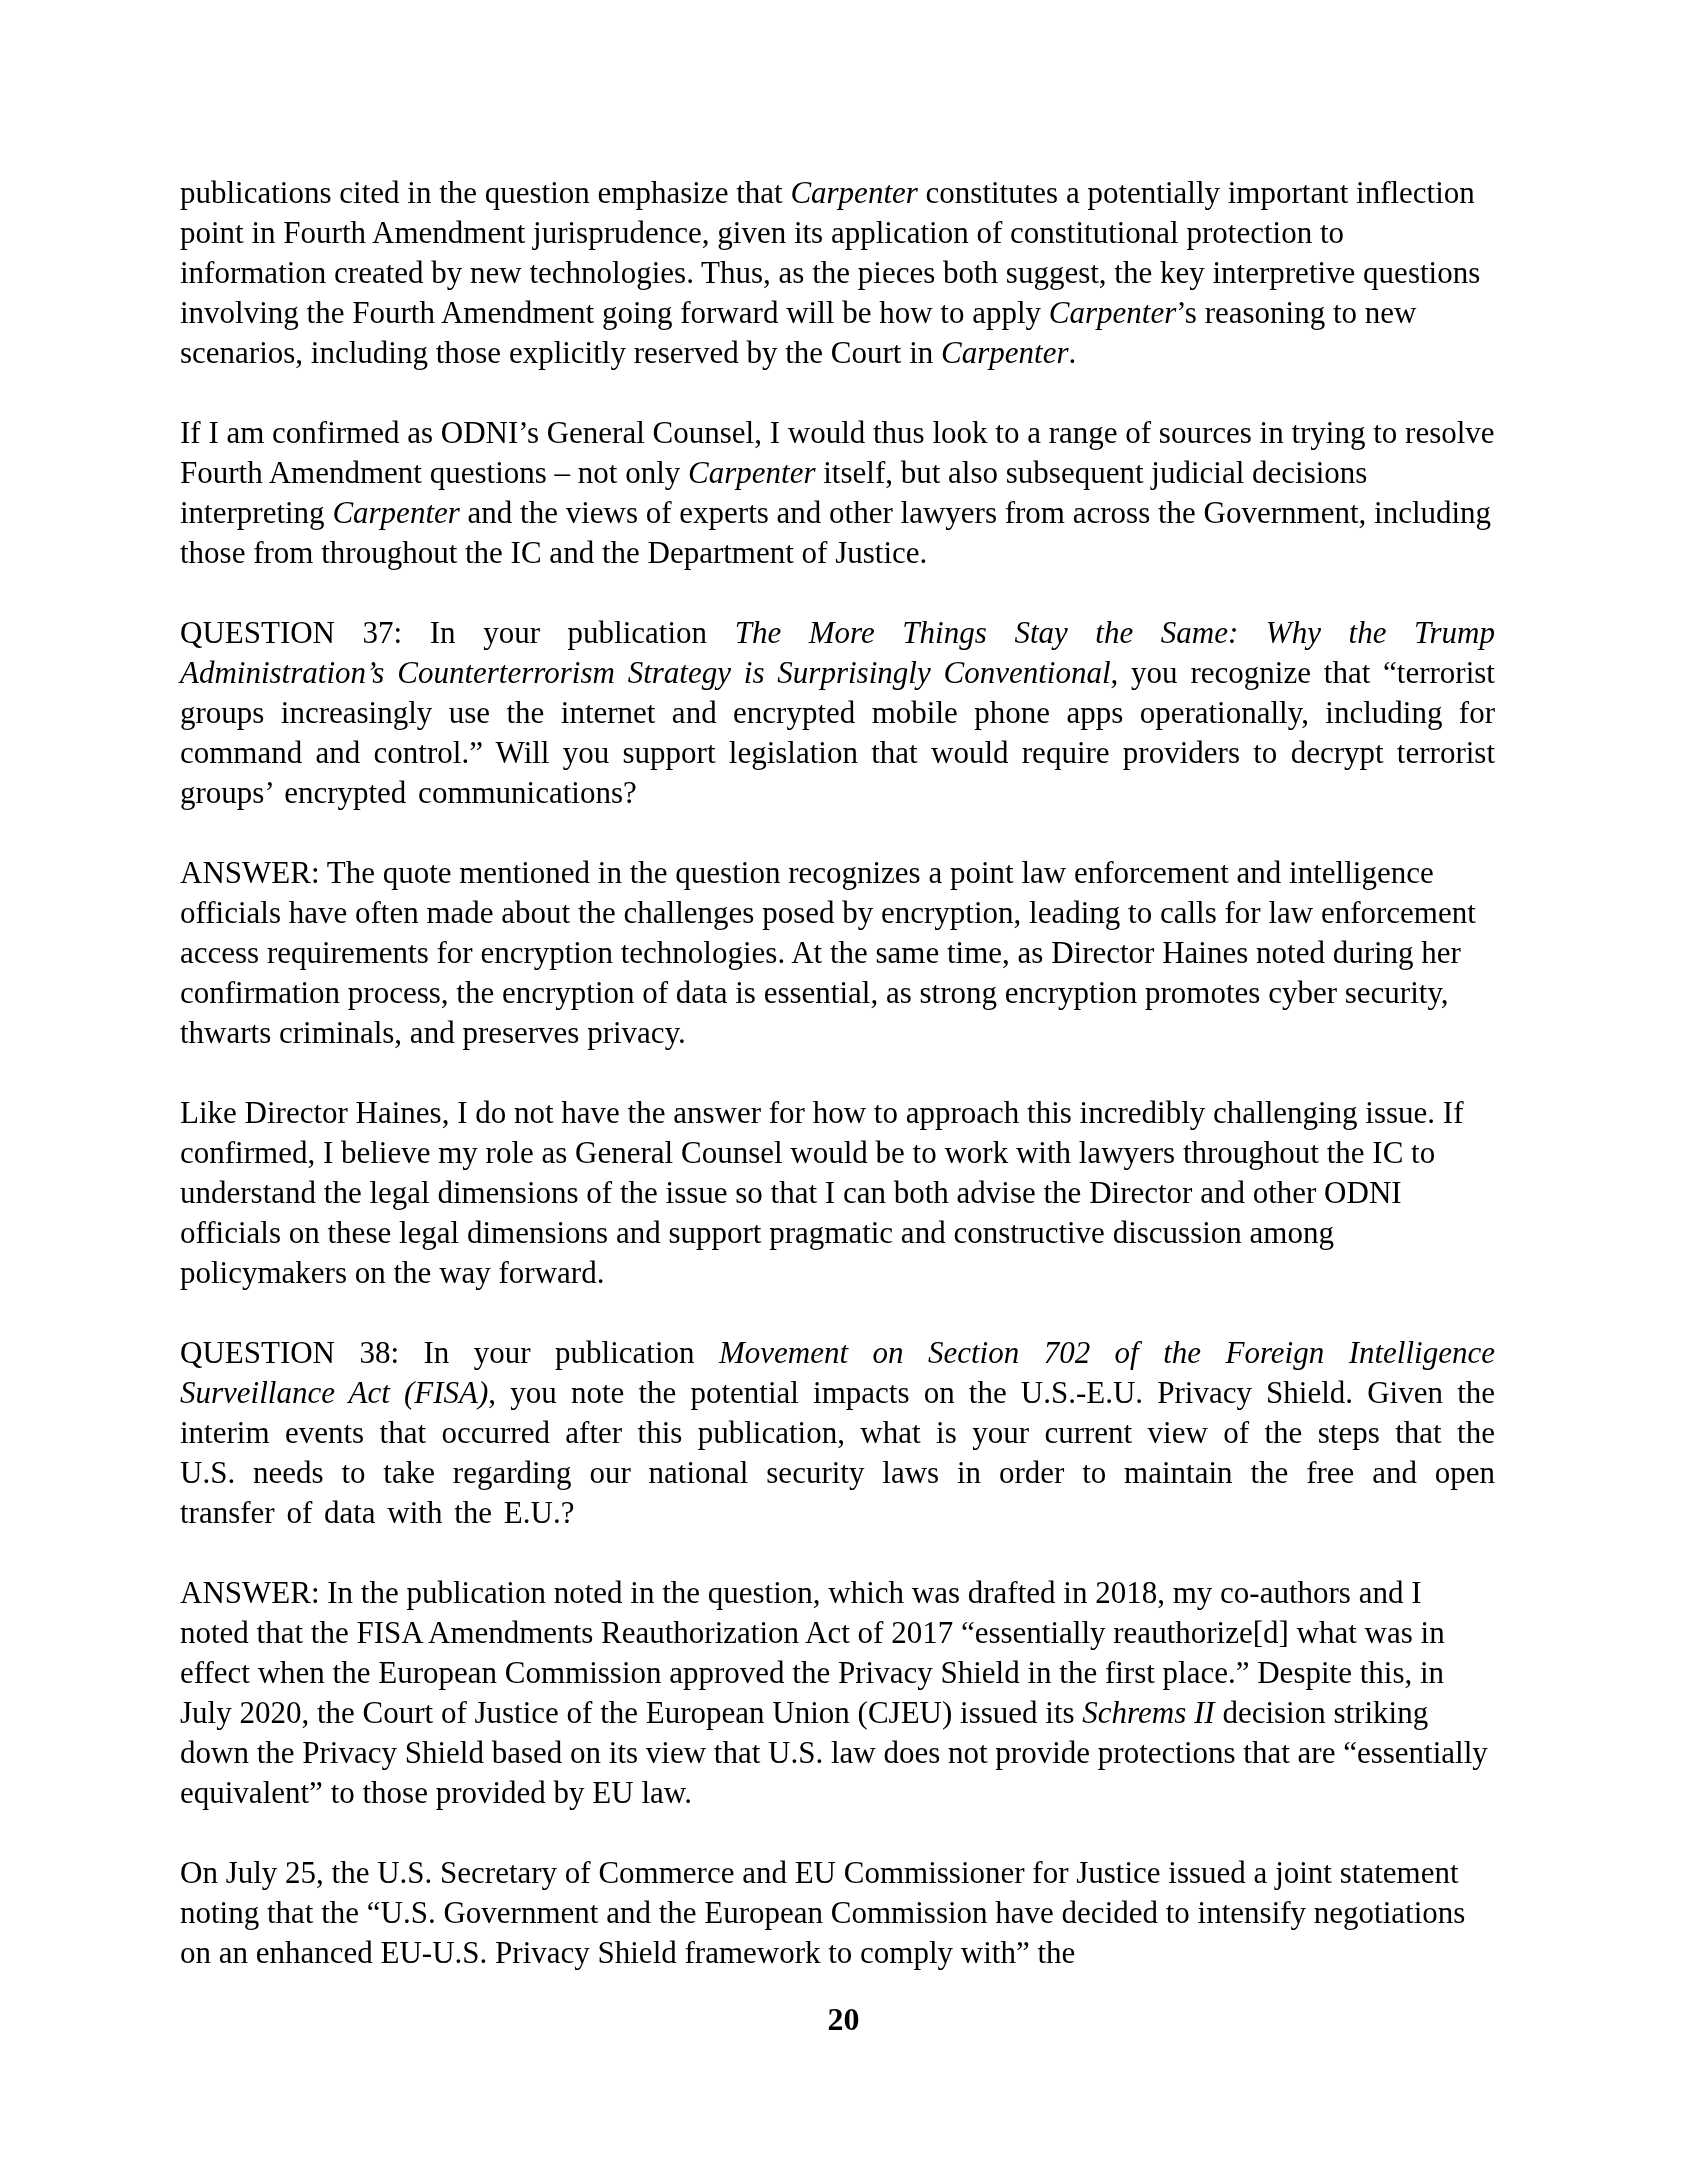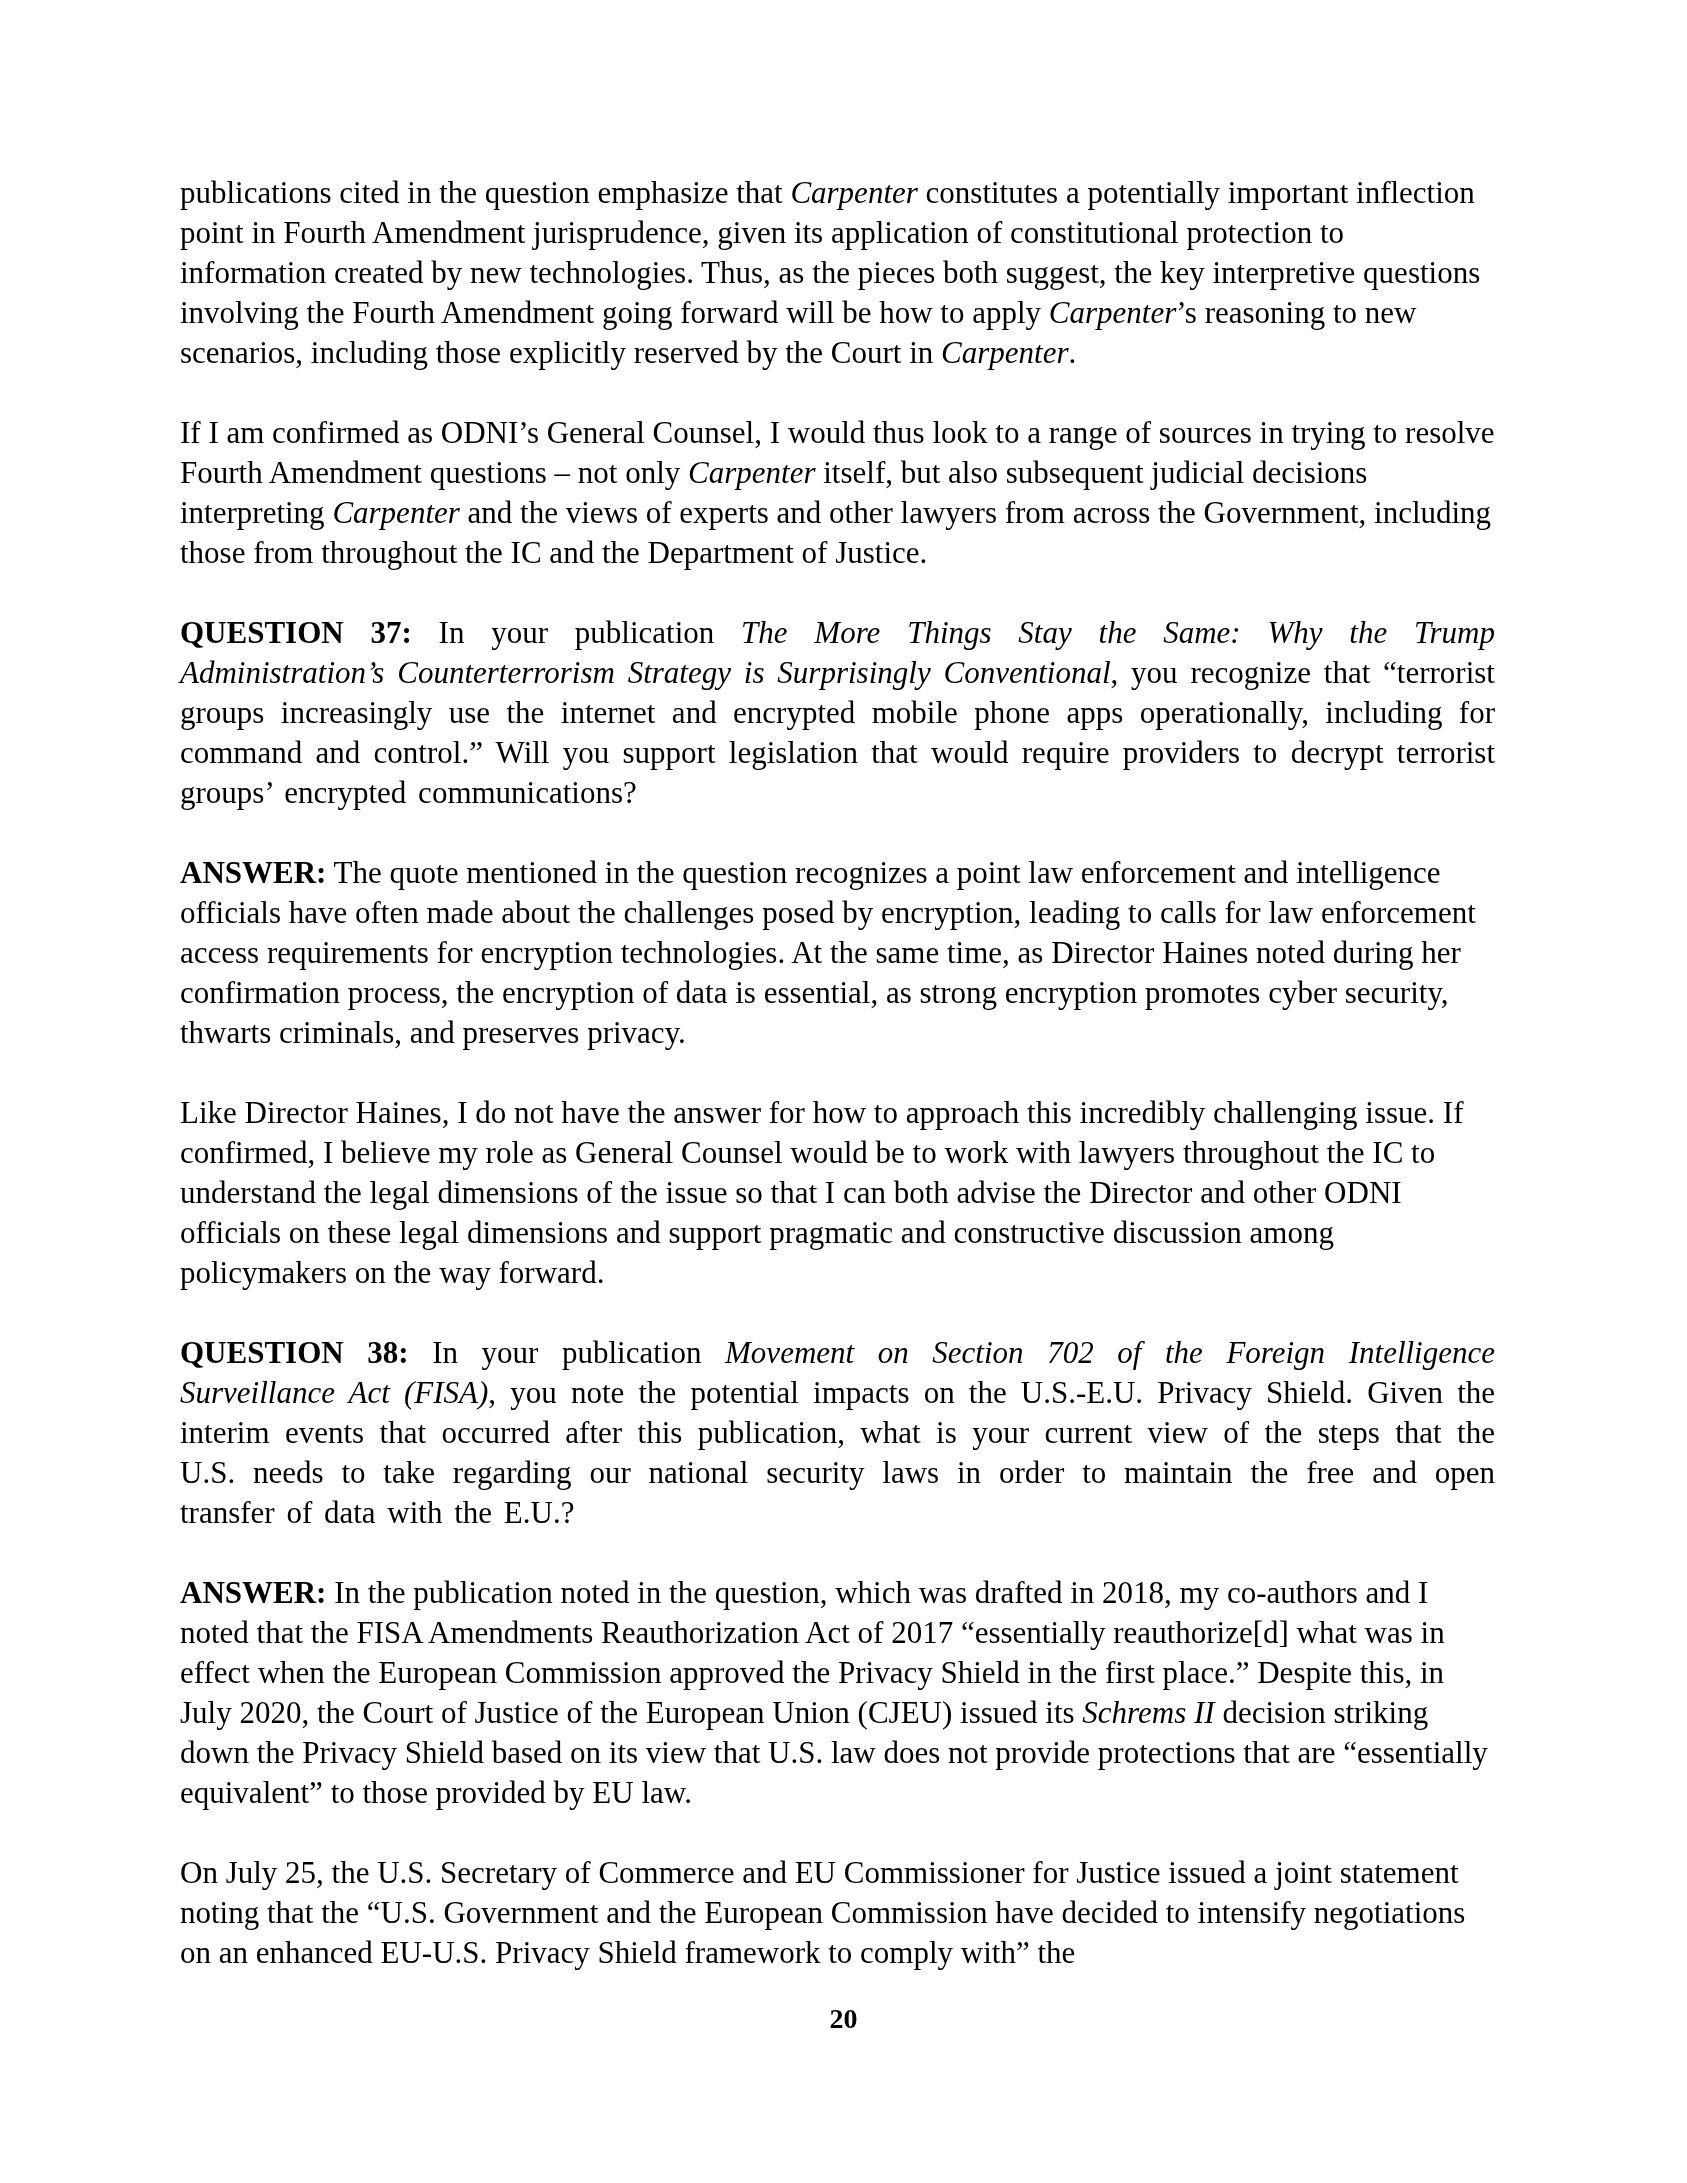--- a/index.html
+++ b/index.html
@@ -27,29 +27,29 @@
     margin: 0 0 40px 0;
     font-size: 31px;
     line-height: 40px;
     text-align: left;
     letter-spacing: 0px;
   }
   .para.justified {
     text-align: justify;
     word-spacing: 4px;
   }
-  .para strong { font-weight: bold; }
+  .para strong { font-weight: normal; }
   .para em { font-style: italic; }
   .page-footer {
     position: absolute;
     top: 1999px;
     left: 0;
     width: 1687px;
     text-align: center;
-    font-size: 28px;
+    font-size: 32px;
     font-weight: bold;
     line-height: 40px;
   }
 </style>
 </head>
 <body>
 
 <div class="page">
   <div class="content">
 

